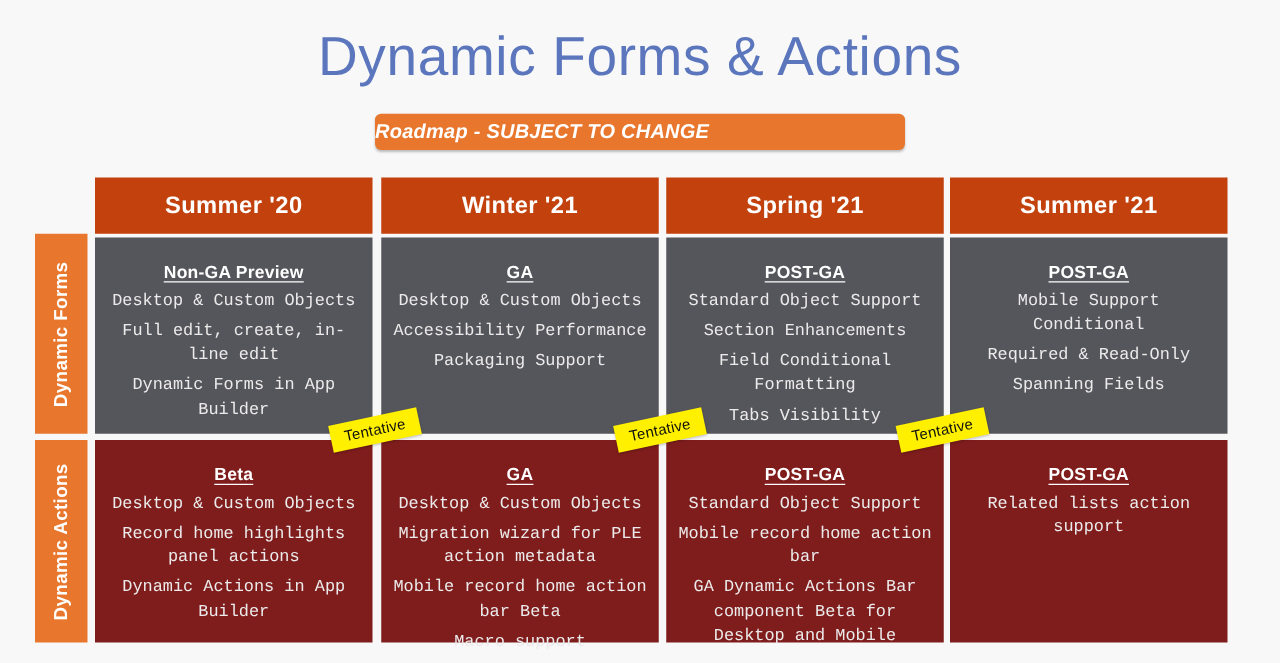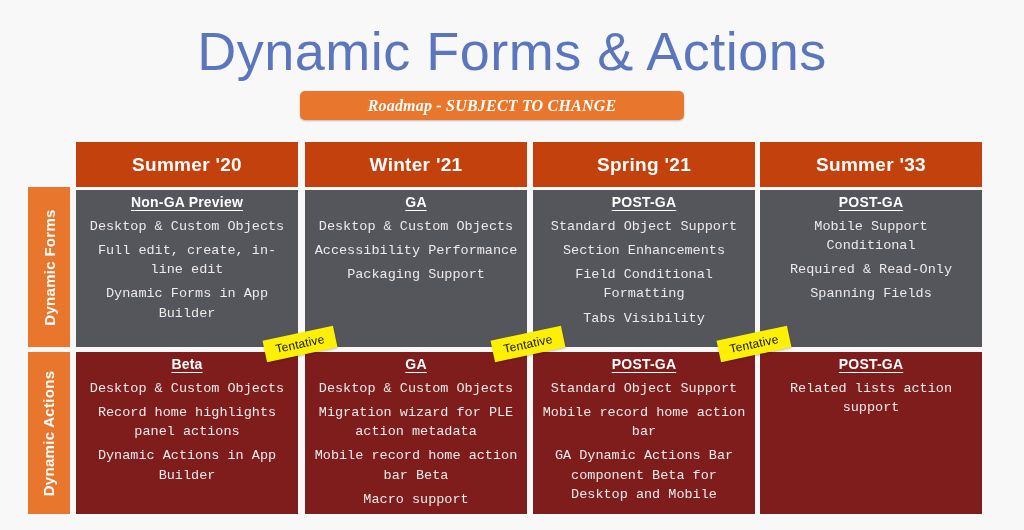--- a/index.html
+++ b/index.html
@@ -22,42 +22,40 @@
   }
 
   
   .page-title {
     position: absolute;
     left: 0;
     top: 23px;
     width: 1024px;
     text-align: center;
     font-family: "Liberation Sans", sans-serif;
-    font-size: 54px;
+    font-size: 44px;
     font-weight: 300;
     letter-spacing: 0.5px;
     color: #5b76bc;
     line-height: 1.05;
     white-space: nowrap;
   }
 
   
   .banner {
     position: absolute;
     left: 300px;
     top: 91px;
-    width: 384px;
+    width: 424px;
     height: 29px;
     background: #e8762c;
     border-radius: 5px;
     box-shadow: 0 1px 2px rgba(0,0,0,0.25);
     display: flex;
     align-items: center;
-    justify-content: center;
-    font-family: Liberation Serif, serif;
   }
   .banner-label {
     color: #ffffff;
     font-size: 16px;
     font-weight: bold;
     font-style: italic;
     letter-spacing: 0.2px;
     white-space: nowrap;
   }
 
@@ -134,21 +132,21 @@
     font-size: 19px;
     font-weight: bold;
     letter-spacing: 0.3px;
     white-space: nowrap;
   }
 
   .cell {
     position: absolute;
     left: 0;
     width: 100%;
-    padding: 4px 8px 6px 8px;
+    padding: 19px 8px 6px 8px;
     box-sizing: border-box;
     text-align: center;
   }
   .cell.row1 {
     top: 48px;
     height: 157px;
     background: #55555c;
   }
   .cell.row2 {
     top: 210px;
@@ -284,21 +282,21 @@
           <ul class="cell-items">
             <li>Standard Object Support</li>
             <li>Mobile record home action bar</li>
             <li>GA Dynamic Actions Bar component Beta for Desktop and Mobile</li>
           </ul>
         </div>
       </div>
 
       <div class="col c3">
         <div class="col-header">
-          <span class="col-header-text">Summer '33</span>
+          <span class="col-header-text">Summer '21</span>
         </div>
         <div class="cell row1">
           <div class="cell-title">POST-GA</div>
           <ul class="cell-items">
             <li>Mobile Support Conditional</li>
             <li>Required &amp; Read-Only</li>
             <li>Spanning Fields</li>
           </ul>
         </div>
         <div class="cell row2">

